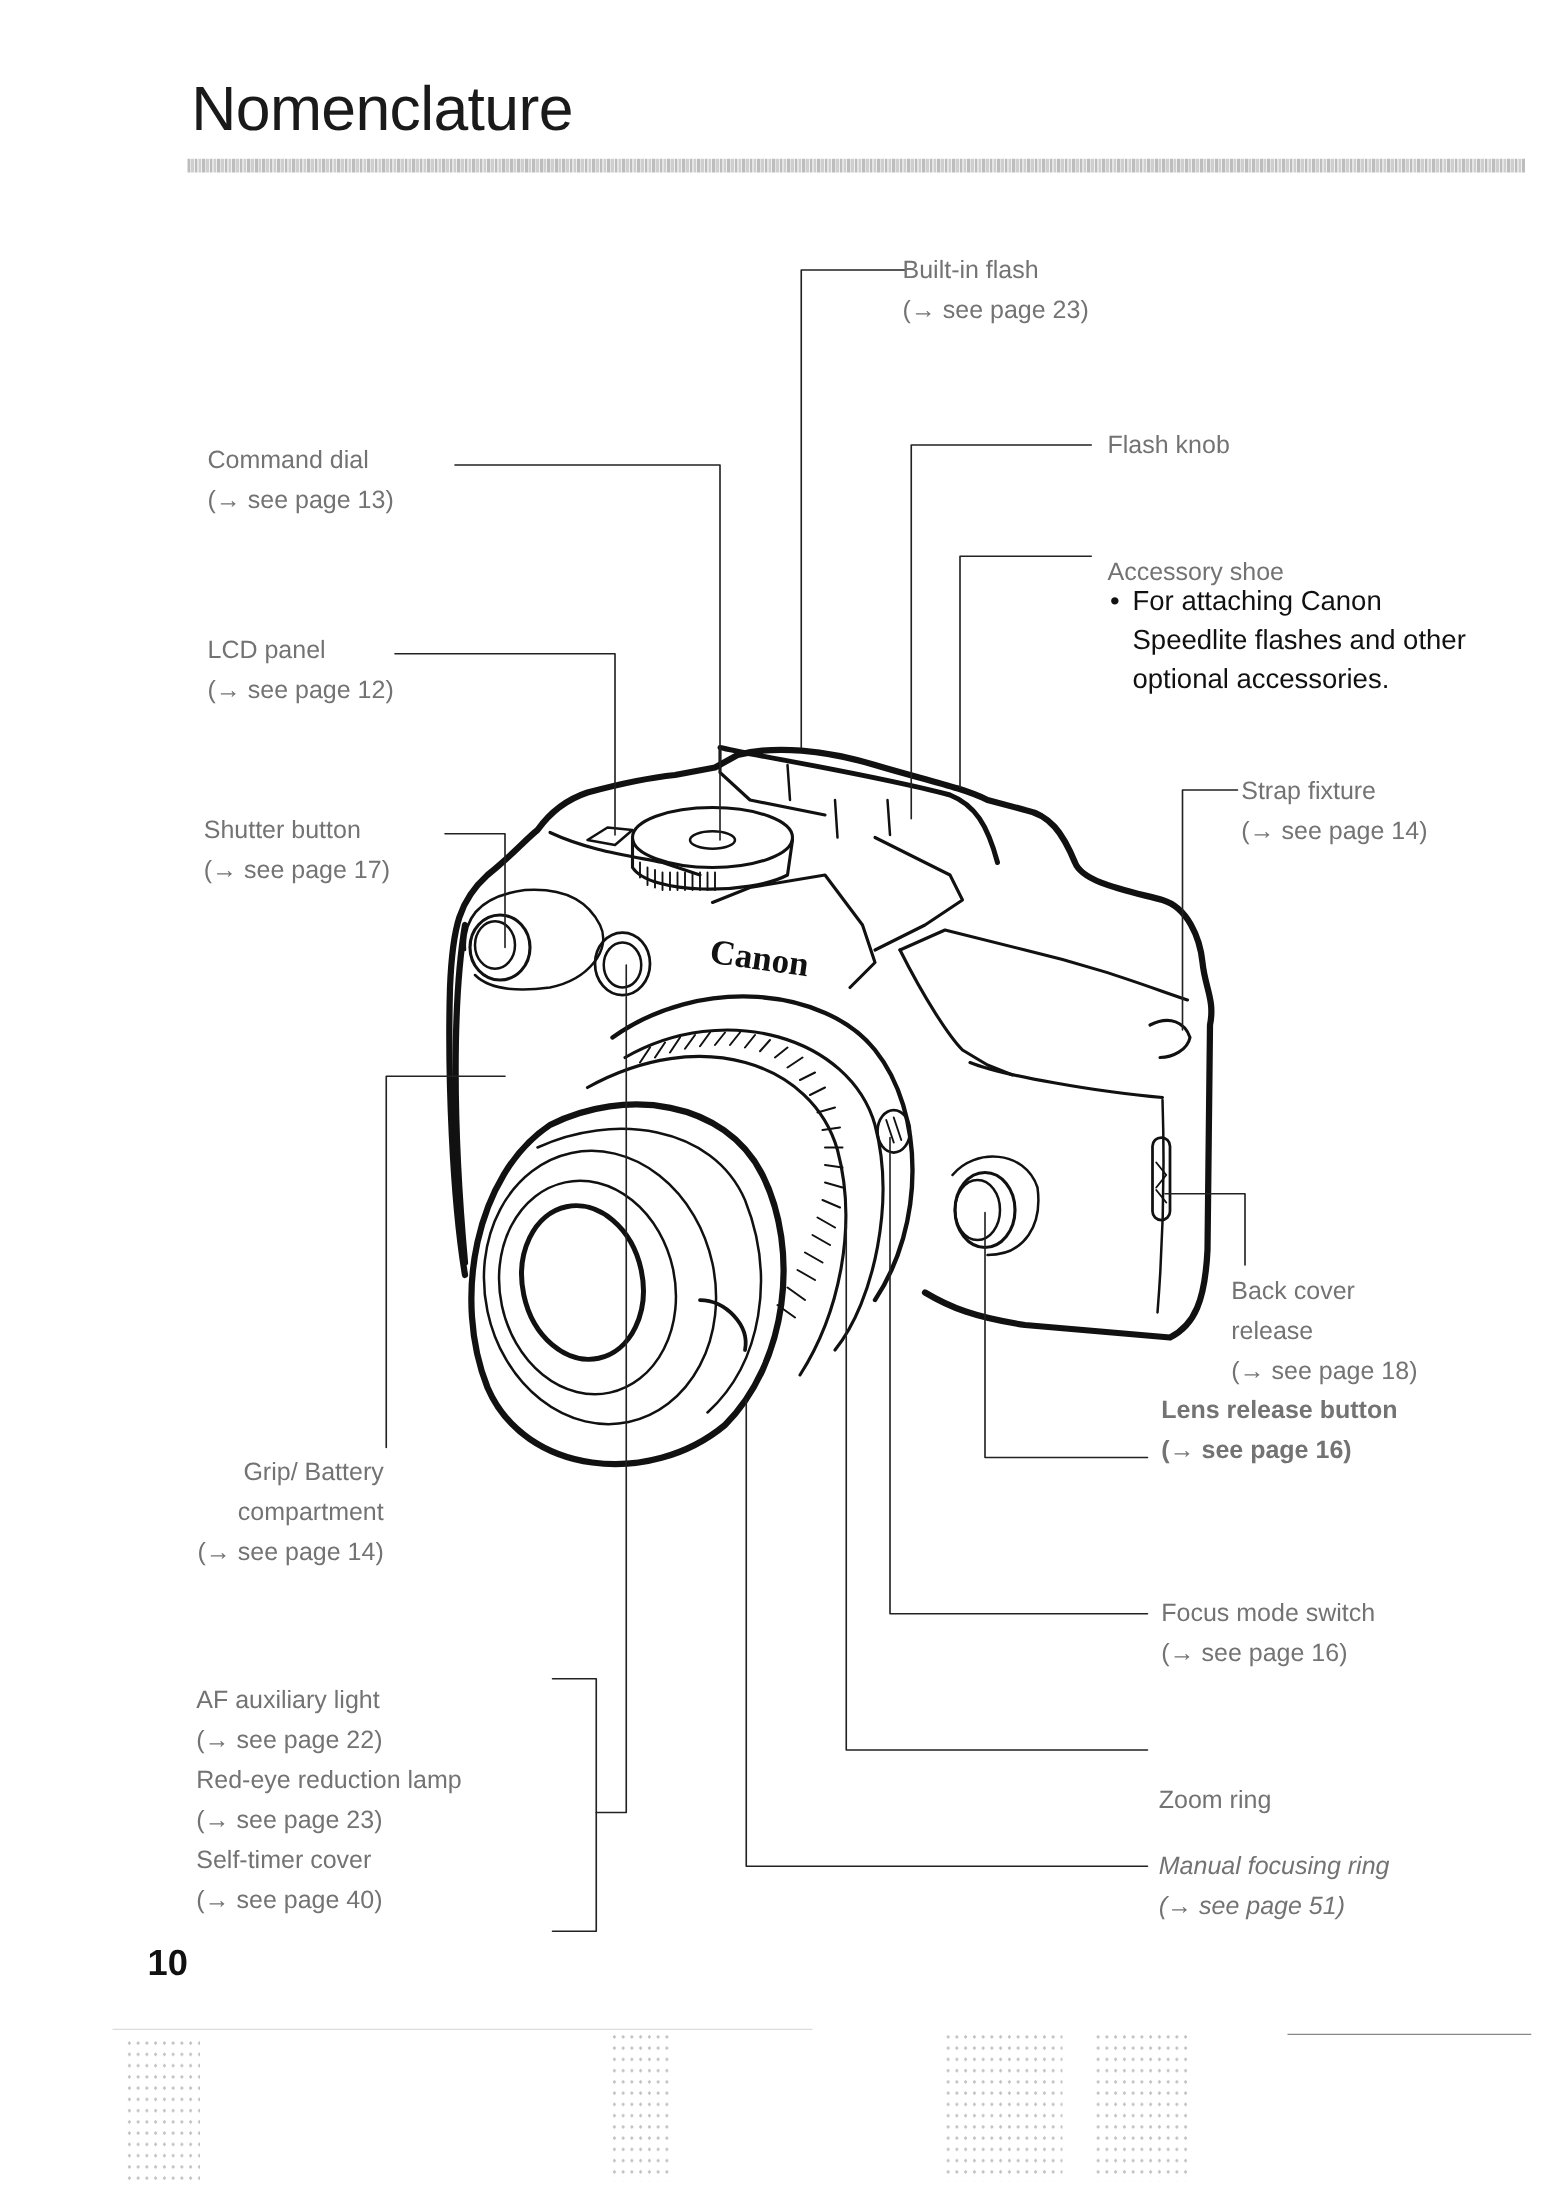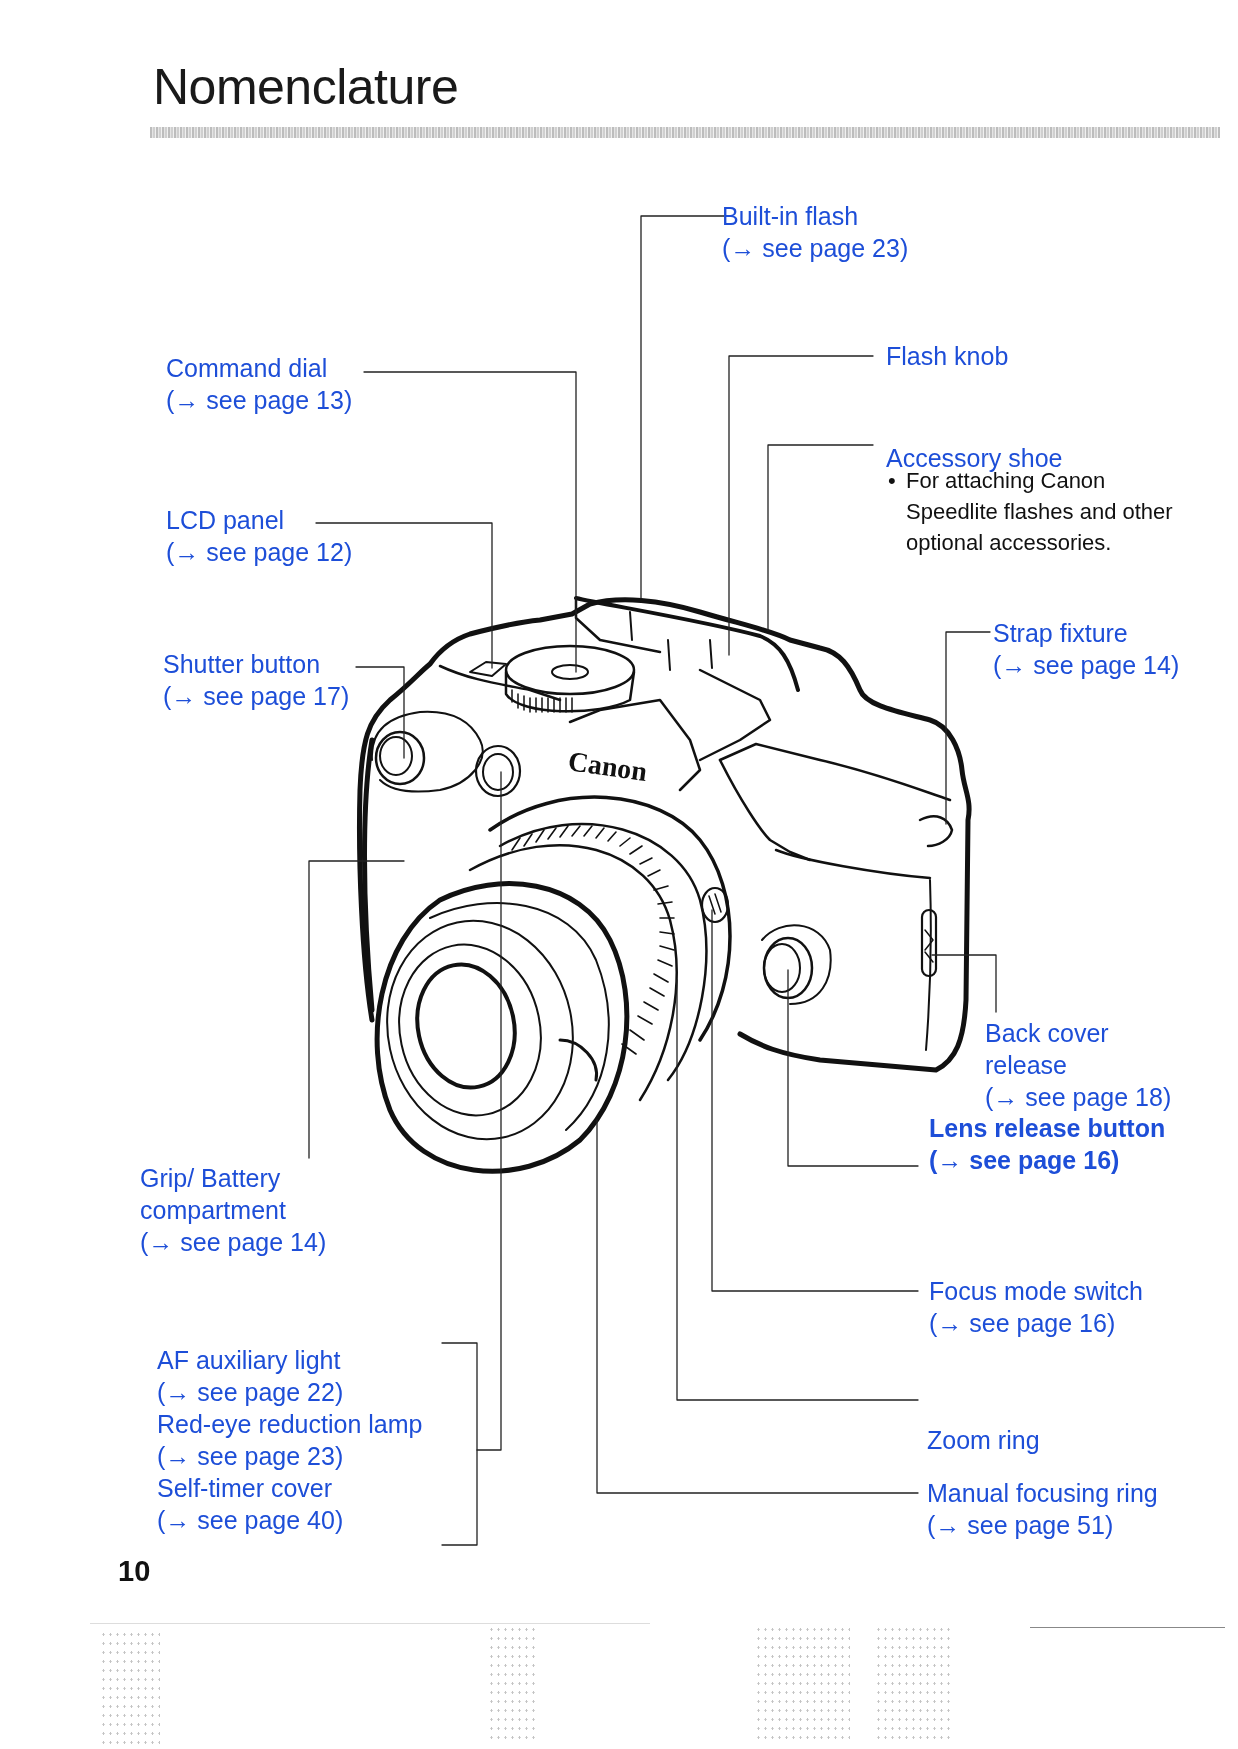--- a/index.html
+++ b/index.html
@@ -1,20 +1,20 @@
 <!DOCTYPE html>
 <html><head>
   <meta charset="utf-8">
   <style>
     html, body { margin: 0; padding: 0; background: #ffffff; }
     body { width: 1238px; height: 1749px; position: relative; overflow: hidden; font-family: "Liberation Sans", sans-serif; color: #111; }
     .title { position: absolute; left: 153px; top: 58px; font-size: 50px; font-weight: normal; letter-spacing: -0.5px; color: #1a1a1a; margin: 0; }
     .title-rule { position: absolute; left: 150px; top: 127px; width: 1070px; height: 11px;
       background: repeating-linear-gradient(90deg, #bdbdbd 0 2px, #e4e4e4 2px 3px, #cfcfcf 3px 5px, #f0f0f0 5px 6px); }
-    .label { position: absolute; font-size: 25px; line-height: 32px; color: #1d4ed8; white-space: nowrap; }
+    .label { position: absolute; font-size: 20px; line-height: 32px; color: #737373; white-space: nowrap; }
     .label .ref { display: block; }
     .note { position: absolute; font-size: 22px; line-height: 31px; color: #111; white-space: nowrap; }
     .note .bullet { display: inline-block; width: 18px; }
     .note .cont { display: block; padding-left: 18px; }
     .page-number { position: absolute; left: 118px; top: 1555px; font-size: 29px; font-weight: bold; }
     svg.art { position: absolute; left: 0; top: 0; }
     .halftone { position: absolute; opacity: 0.35;
       background-image: radial-gradient(#555 0.9px, transparent 1.2px); background-size: 7px 9px; }
     .scanline { position: absolute; height: 1px; background: #bbb; }
   </style>
@@ -180,41 +180,41 @@
   <span>Strap fixture</span>
   <span class="ref">(→ see page 14)</span>
 </div>
 
 <div class="label" style="left:985px; top:1017px;">
   <span class="ref">Back cover</span>
   <span class="ref">release</span>
   <span class="ref">(→ see page 18)</span>
 </div>
 
-<div class="label" style="left:140px; top:1162px;">
+<div class="label" style="left:158px; top:1162px;text-align:right;">
   <span class="ref">Grip/ Battery</span>
   <span class="ref">compartment</span>
   <span class="ref">(→ see page 14)</span>
 </div>
 
 <div class="label" style="left:929px; top:1112px;font-weight:bold;">
   <span>Lens release button</span>
   <span class="ref">(→ see page 16)</span>
 </div>
 
 <div class="label" style="left:929px; top:1275px;">
   <span>Focus mode switch</span>
   <span class="ref">(→ see page 16)</span>
 </div>
 
 <div class="label" style="left:927px; top:1384px;margin-top:40px;">
   <span>Zoom ring</span>
 </div>
 
-<div class="label" style="left:927px; top:1477px;">
+<div class="label" style="left:927px; top:1477px;font-style:italic;">
   <span>Manual focusing ring</span>
   <span class="ref">(→ see page 51)</span>
 </div>
 
 <div class="label" style="left:157px; top:1344px;">
   <span class="ref">AF auxiliary light</span>
   <span class="ref">(→ see page 22)</span>
   <span class="ref">Red-eye reduction lamp</span>
   <span class="ref">(→ see page 23)</span>
   <span class="ref">Self-timer cover</span>

